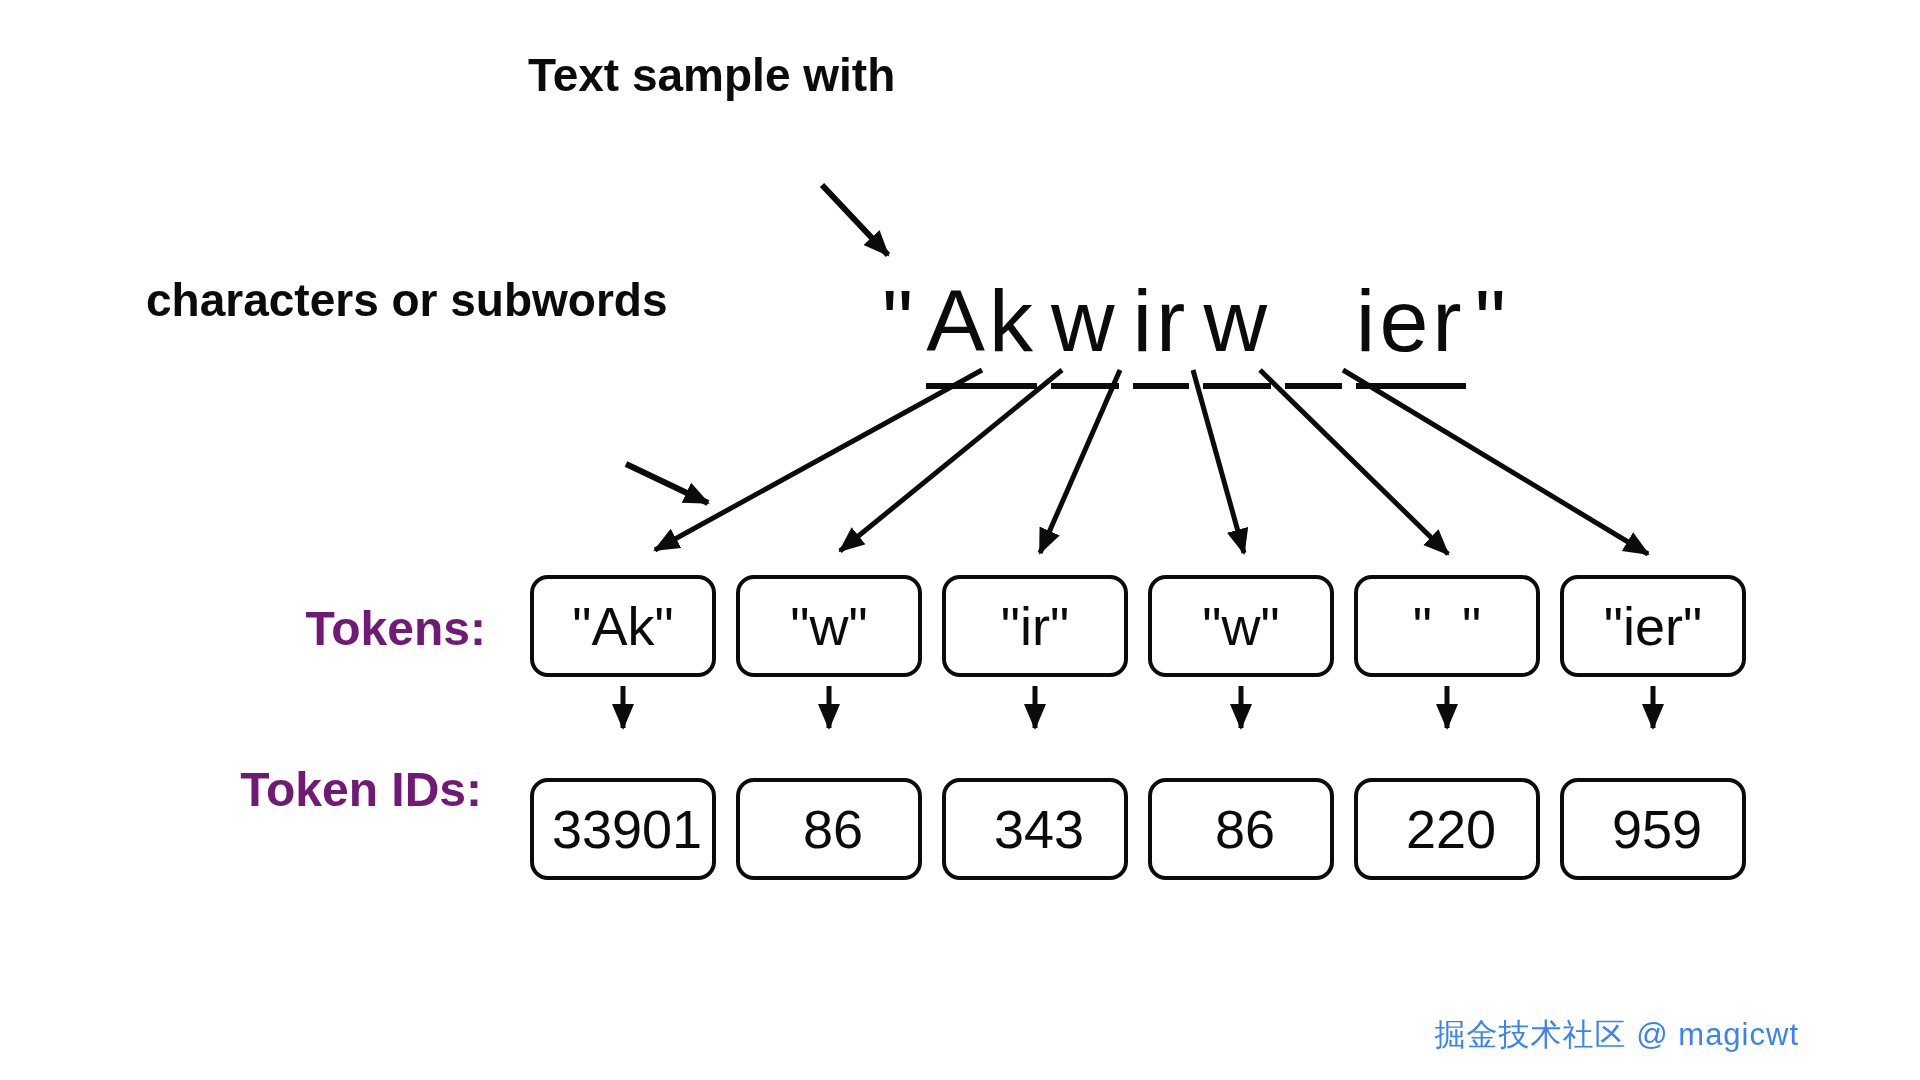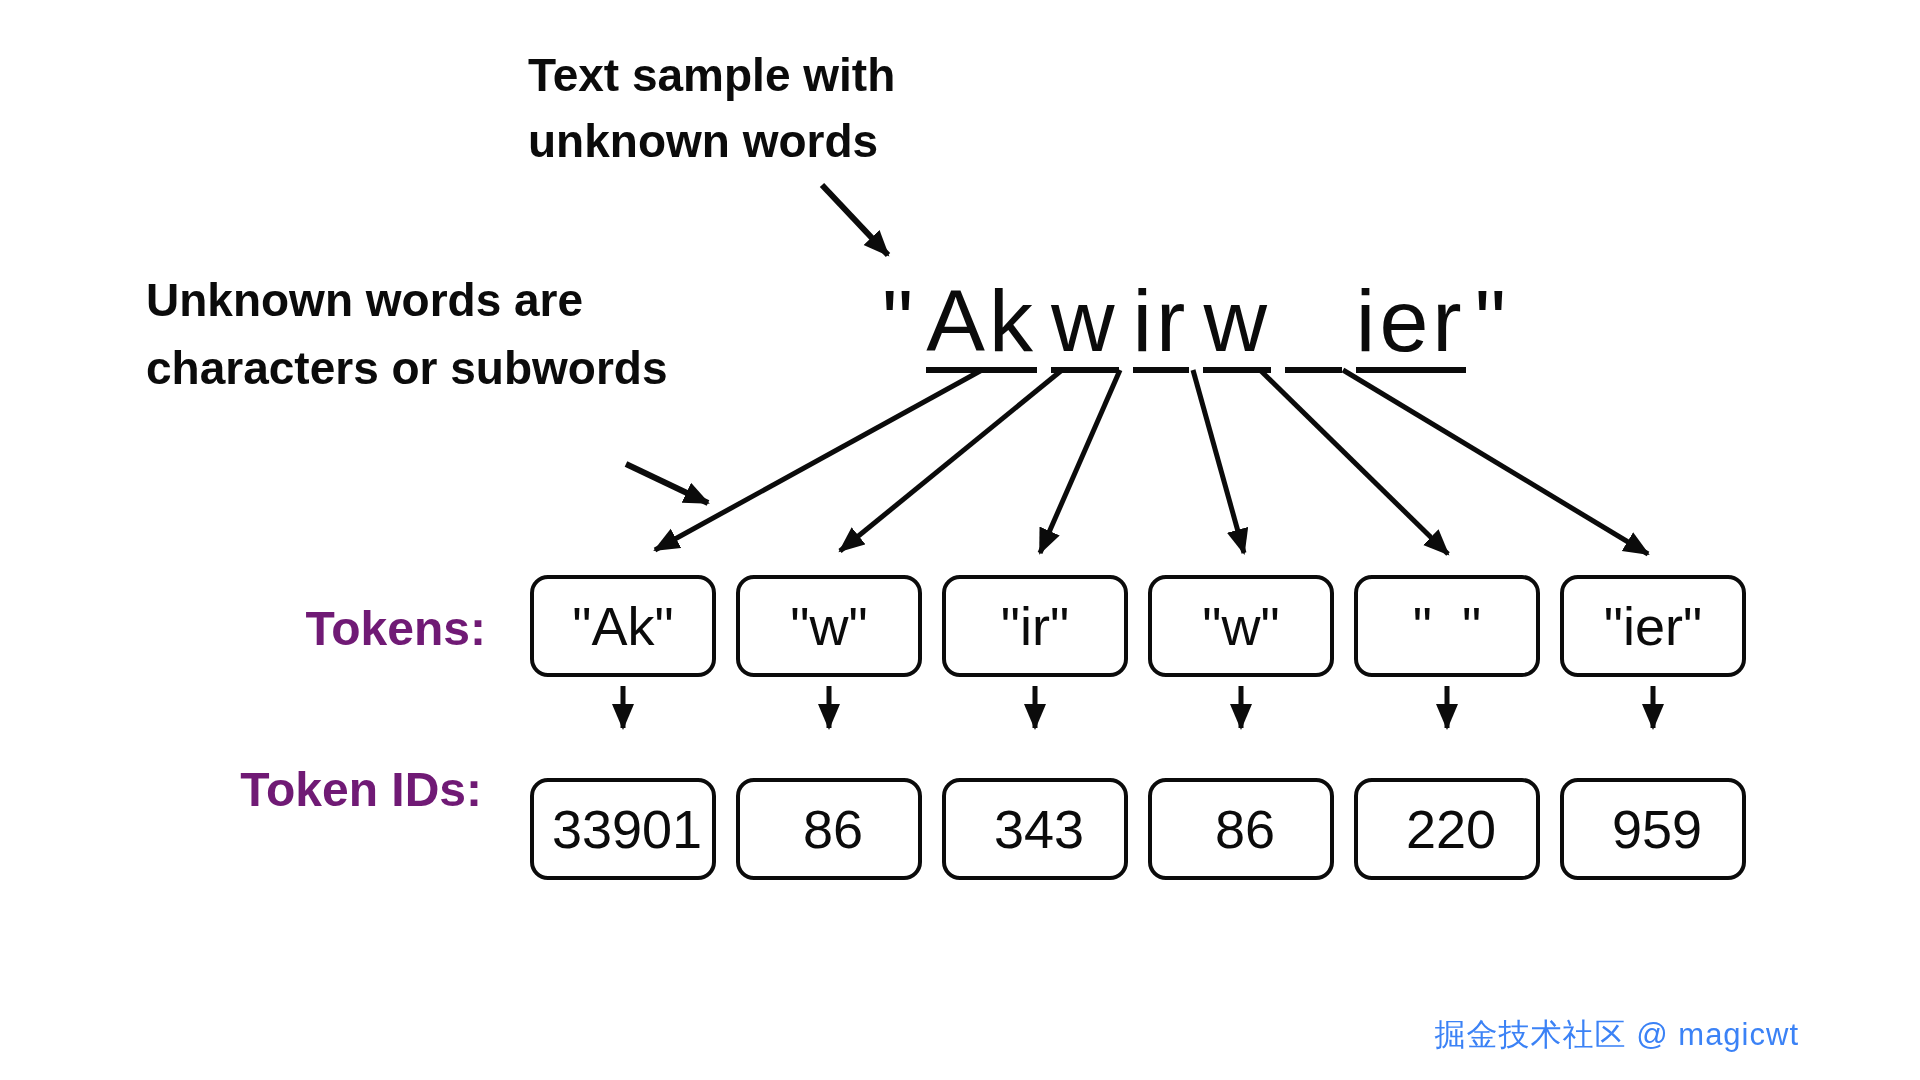--- a/index.html
+++ b/index.html
@@ -7,21 +7,21 @@
         font-family:"Liberation Sans","DejaVu Sans",sans-serif;color:#0b0b0b;}
 
   
   .note{position:absolute;font-weight:700;font-size:46px;line-height:66px;color:#0b0b0b;white-space:nowrap;}
   #top-note{left:528px;top:42px;}
   #left-note{left:146px;top:266px;line-height:68px;}
 
   
   #sample{position:absolute;left:880px;top:277px;font-size:88px;font-weight:400;
           line-height:1;letter-spacing:4px;white-space:nowrap;color:#0b0b0b;}
-  #sample .seg{display:inline-block;border-bottom:6px solid #0b0b0b;margin:0 7px;padding-bottom:2px;}
+  #sample .seg{display:inline-block;border-bottom:6px solid #0b0b0b;margin:0 7px;padding-bottom:18px;}
   #sample .quote{display:inline-block;margin:0 2px;}
 
   
   .row-label{position:absolute;font-weight:700;font-size:48px;color:#701a75;white-space:nowrap;text-align:right;width:300px;}
   #tokens-label{left:186px;top:601px;}
   #ids-label{left:182px;top:762px;}
 
   .tbox{position:absolute;width:186px;height:102px;border:4px solid #0b0b0b;border-radius:18px;
         background:#ffffff;display:flex;align-items:center;justify-content:center;
         font-size:54px;font-weight:400;color:#0b0b0b;box-sizing:border-box;white-space:pre;}
@@ -38,25 +38,23 @@
   #copyright{position:absolute;top:1038px;right:4px;font-size:29px;color:#383838;
              text-shadow:2px 2px 0 #d9d9d9;white-space:nowrap;}
 </style>
 </head>
 <body>
 
 <div id="page">
 
   <div id="top-note" class="note">
     <div>Text sample with</div>
-    <div>unknown words</div>
   </div>
 
   <div id="left-note" class="note">
-    <div>Unknown words are</div>
     <div>characters or subwords</div>
   </div>
 
   <div id="sample"><span class="quote">"</span><span class="seg">Ak</span><span class="seg">w</span><span class="seg">ir</span><span class="seg">w</span><span class="seg">&nbsp;&nbsp;</span><span class="seg">ier</span><span class="quote">"</span></div>
 
   <svg id="arrows" viewBox="0 0 1920 1080" xmlns="http://www.w3.org/2000/svg">
     <defs>
       <marker id="ah" markerUnits="userSpaceOnUse" markerWidth="28" markerHeight="24" refX="24" refY="11" orient="auto">
         <path d="M0,0 L26,11 L0,22 Z" fill="#0b0b0b"></path>
       </marker>

